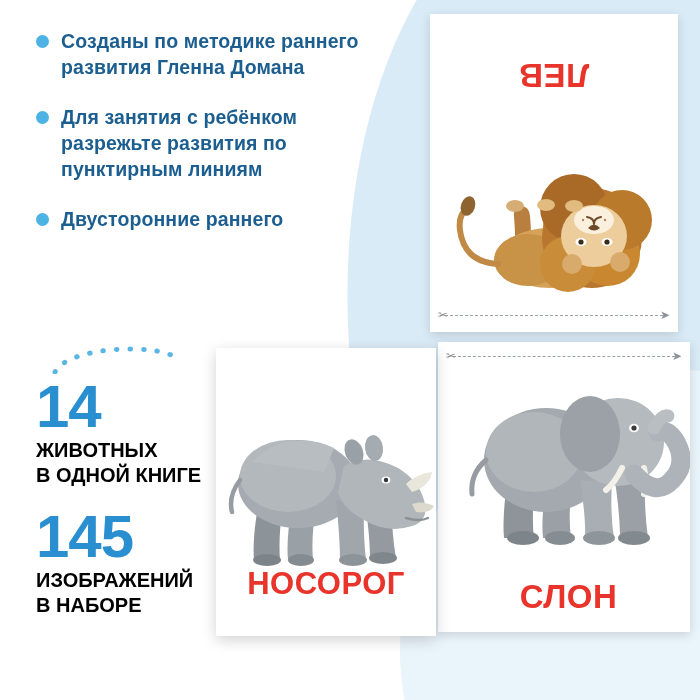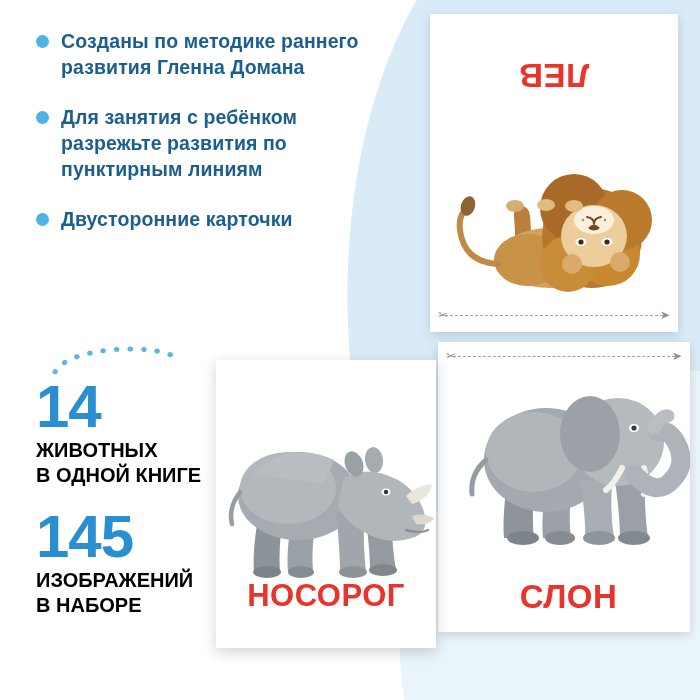--- a/index.html
+++ b/index.html
@@ -98,21 +98,21 @@
     left: 430px; top: 14px;
     width: 248px; height: 318px;
     box-shadow: 0 3px 10px rgba(0,0,0,.14);
   }
   .card-elephant {
     left: 438px; top: 342px;
     width: 252px; height: 290px;
     box-shadow: 0 3px 10px rgba(0,0,0,.14);
   }
   .card-rhino {
-    left: 216px; top: 360px;
+    left: 216px; top: 348px;
     width: 220px; height: 288px;
     box-shadow: 0 4px 14px rgba(0,0,0,.18);
   }
 
   .card-title {
     font-weight: 700;
     color: #e8342a;
     text-align: center;
     letter-spacing: .5px;
   }
@@ -170,21 +170,21 @@
       <span class="bullet-text">Созданы по методике раннего развития Гленна Домана</span>
     </div>
 
     <div class="bullet-row">
       <span class="bullet-dot"></span>
       <span class="bullet-text">Для занятия с ребёнком разрежьте развития по пунктирным линиям</span>
     </div>
 
     <div class="bullet-row">
       <span class="bullet-dot"></span>
-      <span class="bullet-text">Двусторонние карточки</span>
+      <span class="bullet-text">Двусторонние раннего</span>
     </div>
   </div>
 
   <svg class="arc" width="130" height="34" viewBox="0 0 130 34">
     <path d="M3,32 C16,6 110,2 127,20" fill="none" stroke="#5bb6e3" stroke-width="5" stroke-linecap="round" stroke-dasharray="0.5 13"></path>
   </svg>
 
   <div class="stats">
     <div class="stat">
       <div class="stat-number">14</div>

